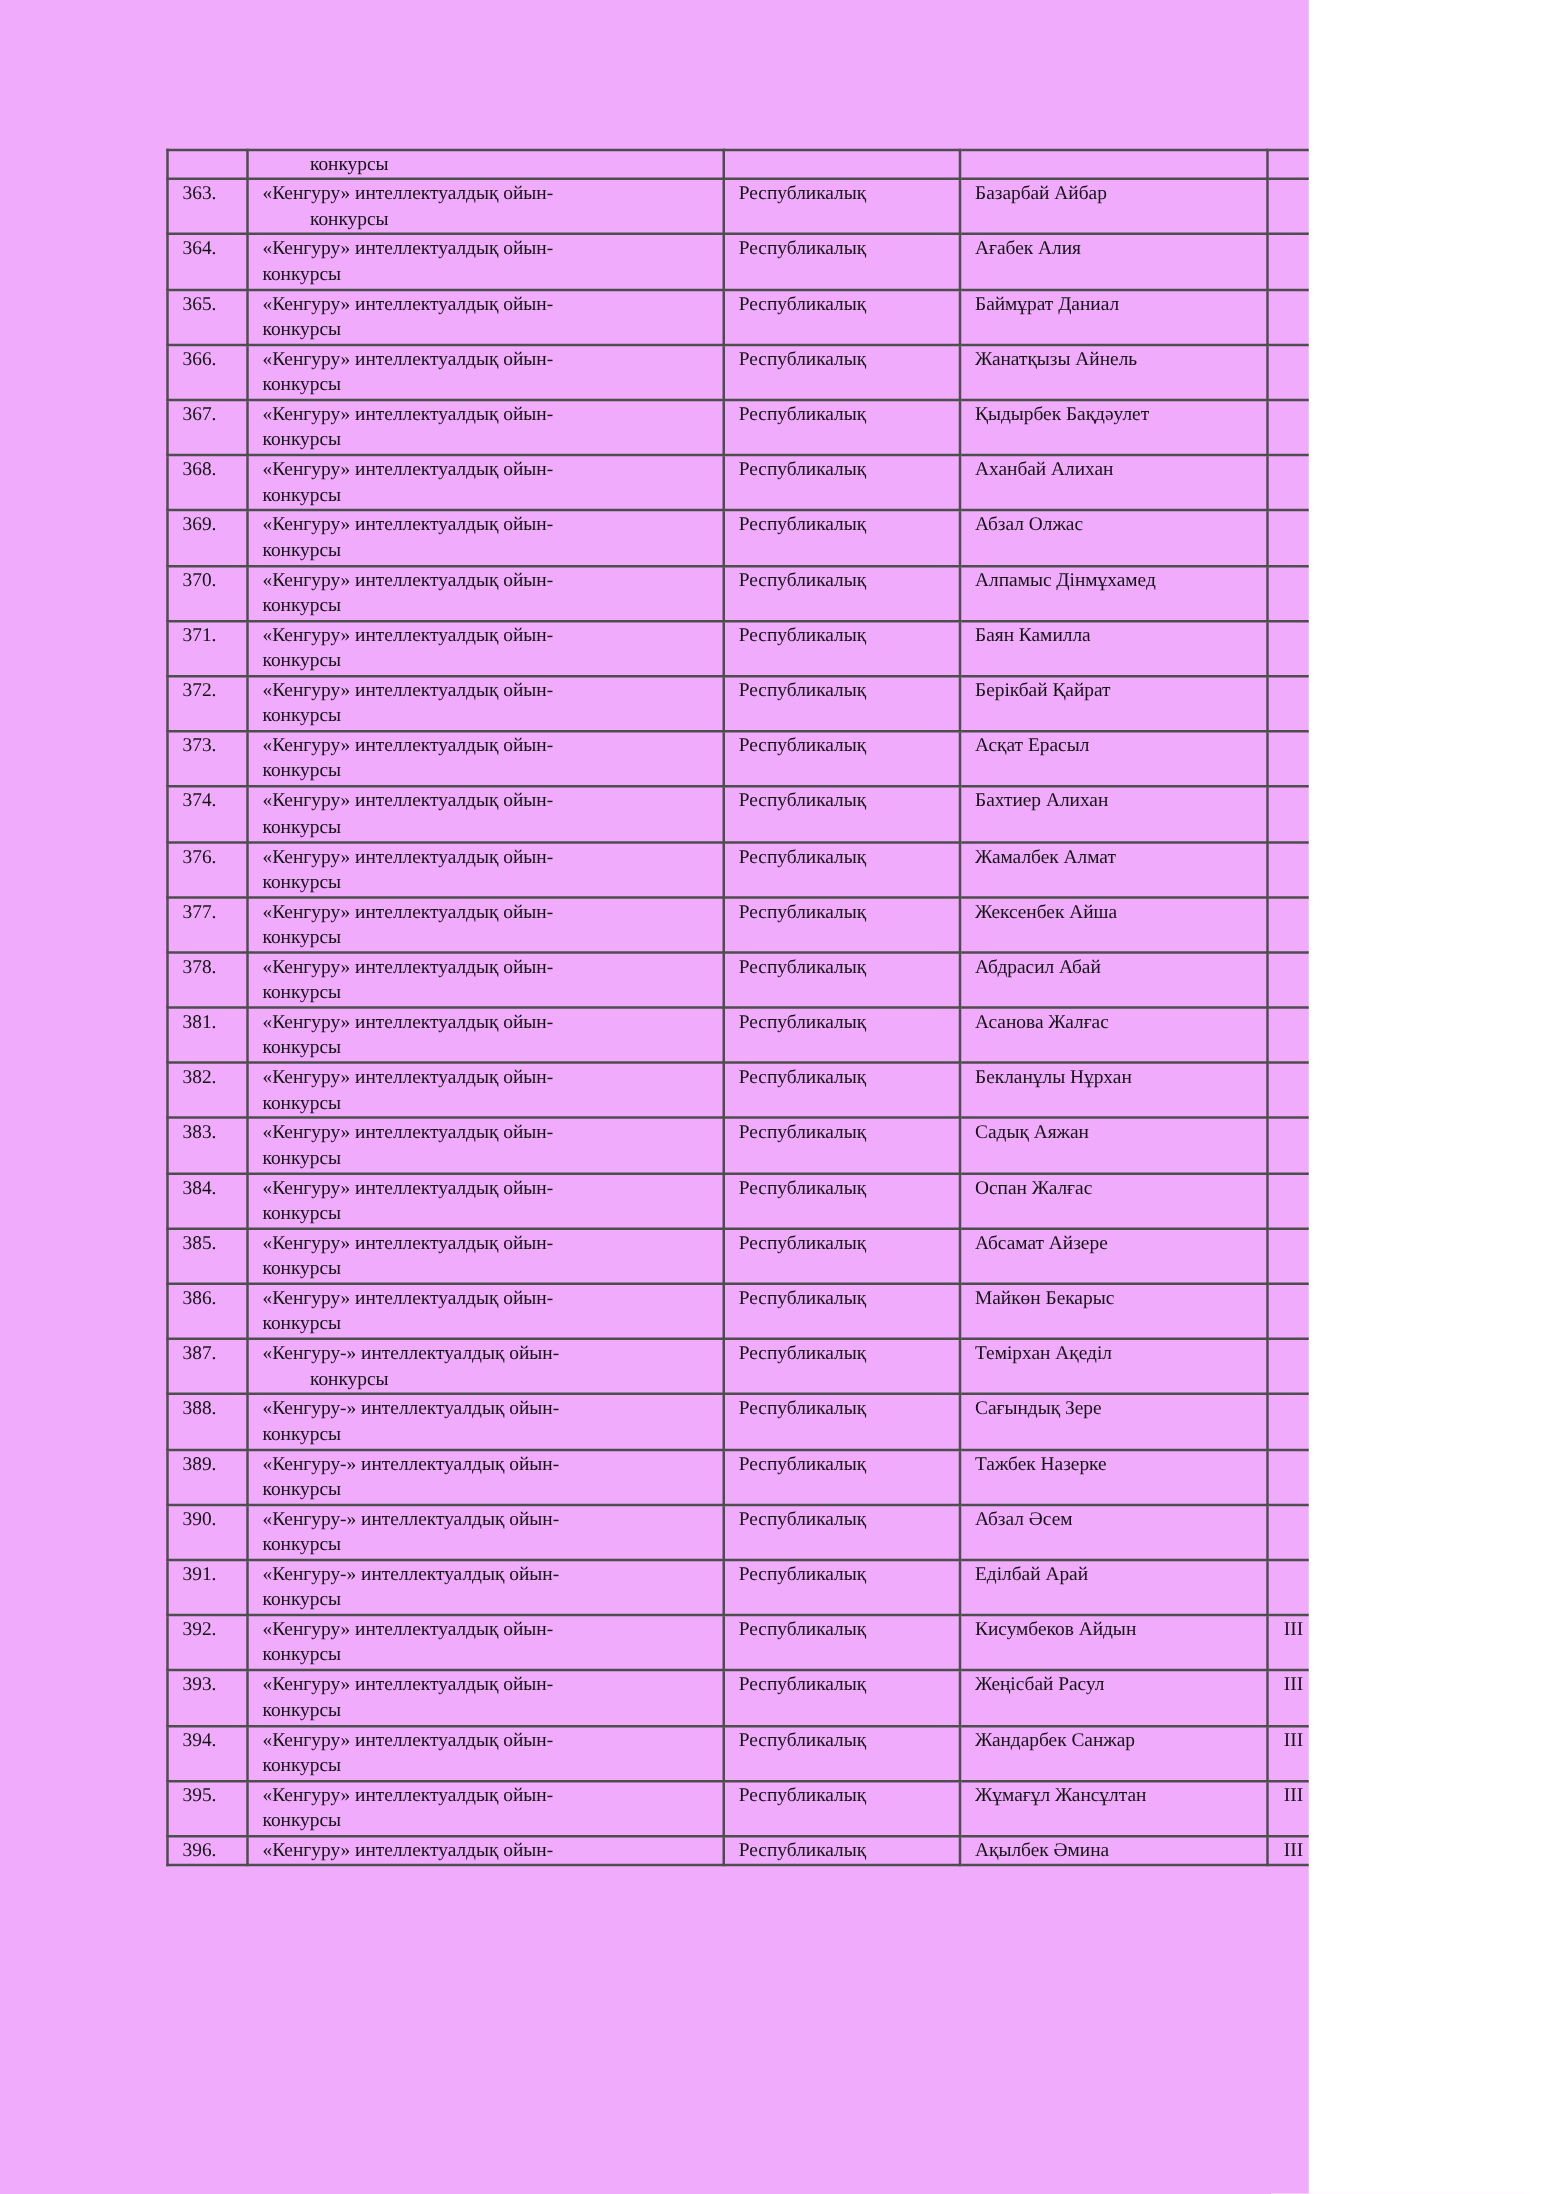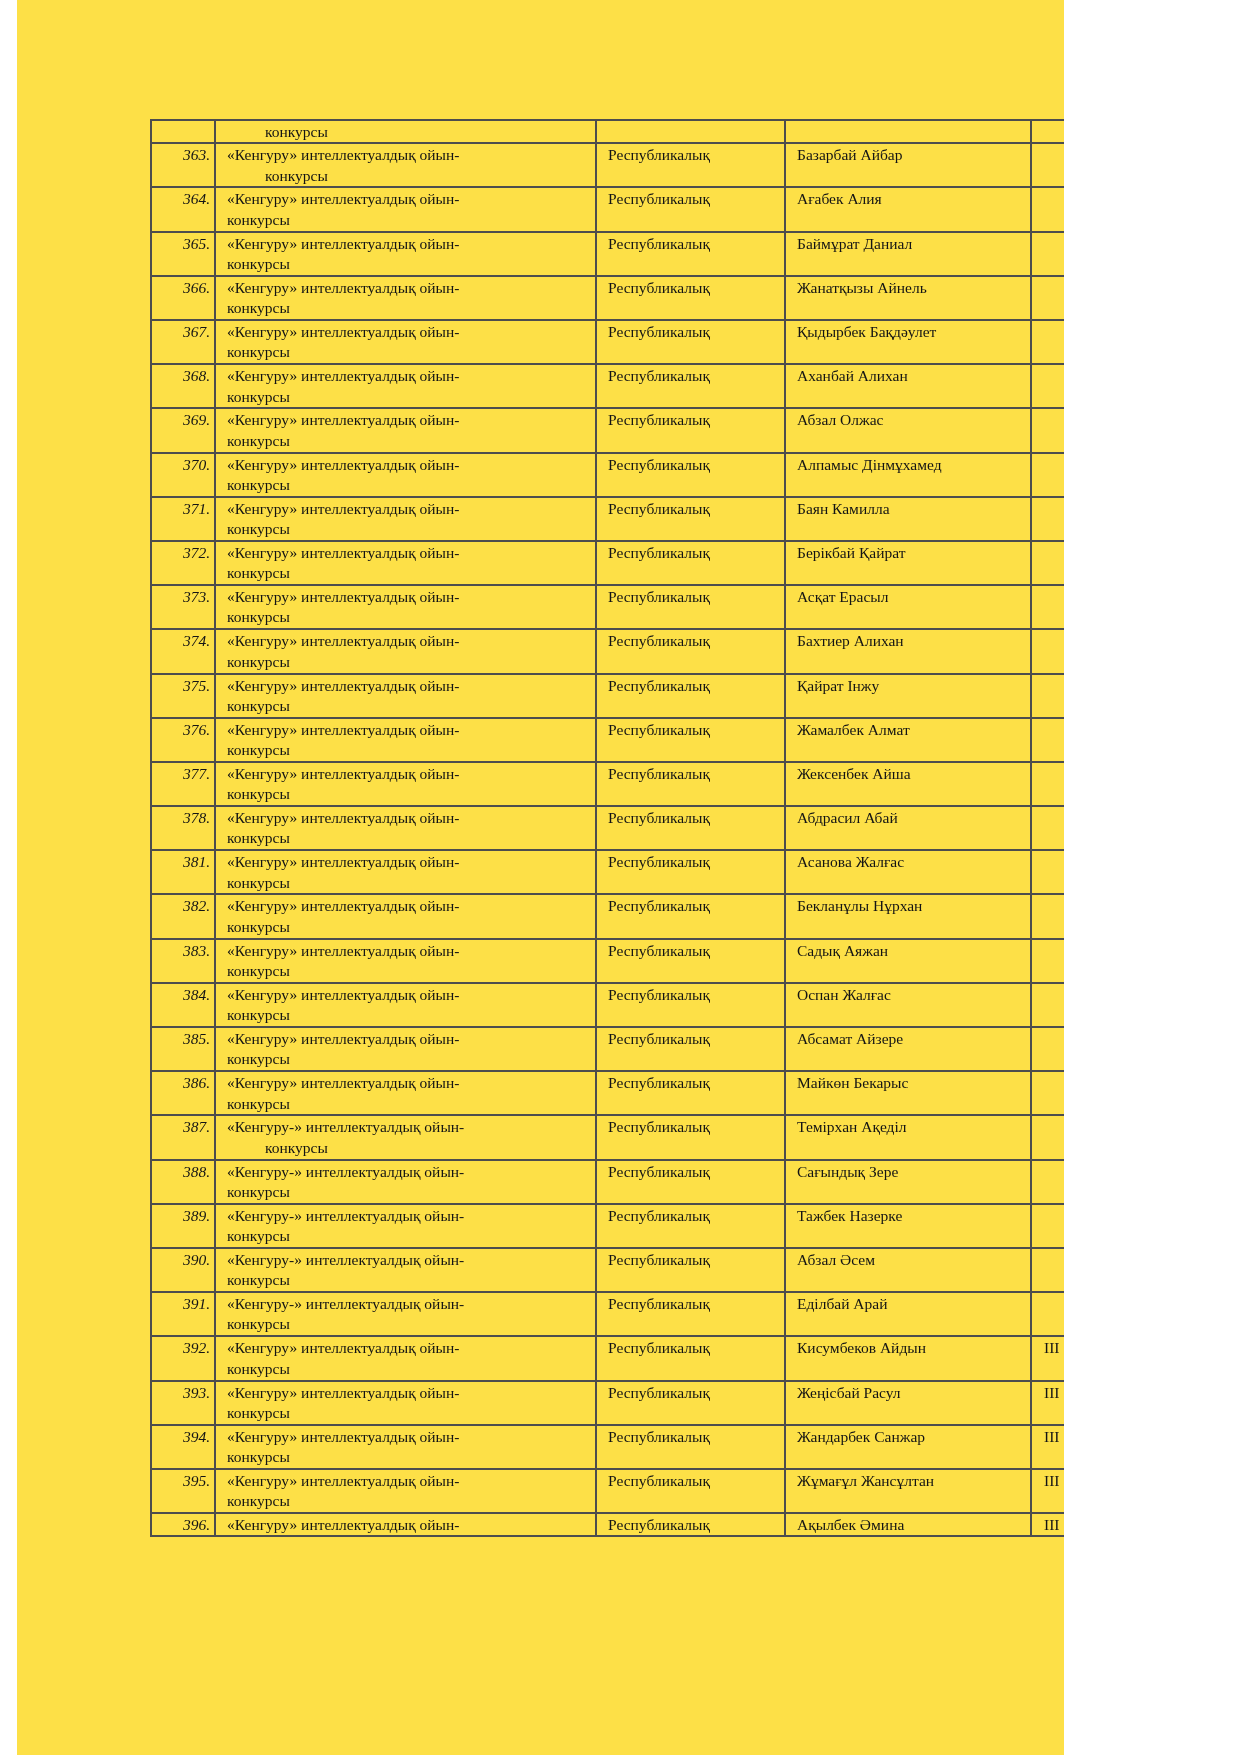--- a/index.html
+++ b/index.html
@@ -10,23 +10,22 @@
   body {
     width: 1241px;
     height: 1755px;
     font-family: "Liberation Serif", serif;
     color: #141414;
   }
   .sheet {
     position: relative;
     width: 1047px;
     height: 1755px;
-    background: #fde047;
+    background: #f0abfc;
     overflow: hidden;
-    margin-left: 17px;
   }
   table.awards {
     position: absolute;
     left: 133px;
     top: 119px;
     width: 1021px;
     border-collapse: collapse;
     table-layout: fixed;
   }
   table.awards td {
@@ -35,23 +34,22 @@
     font-size: 15.5px;
     line-height: 20.3px;
     padding: 1px 4px 0 11px;
     overflow: hidden;
     white-space: nowrap;
   }
   tr.carryover { height: 23px; }
   tr.regular   { height: 44.2px; }
   tr.last      { height: 22px; }
   td.num {
-    text-align: right;
+    text-align: left;
     padding: 1px 5px 0 2px;
-    font-style: italic;
   }
   td.place { padding-left: 4px; padding-right: 4px; }
   td.place.align-center { text-align: center; padding-right: 26px; }
   td.place.align-left   { text-align: left;  padding-left: 12px; }
   .comp-line { white-space: nowrap; }
   .comp-line.indent { padding-left: 38px; }
 </style>
 </head>
 <body>
 
@@ -188,30 +186,20 @@
     <td class="num">374.</td>
     <td class="comp">
             <div class="comp-line">«Кенгуру» интеллектуалдық ойын-</div>
             <div class="comp-line">конкурсы</div>
           </td>
     <td class="level">Республикалық</td>
     <td class="name">Бахтиер Алихан</td>
     <td class="place align-center">I</td>
   </tr>
         <tr class="regular">
-    <td class="num">375.</td>
-    <td class="comp">
-            <div class="comp-line">«Кенгуру» интеллектуалдық ойын-</div>
-            <div class="comp-line">конкурсы</div>
-          </td>
-    <td class="level">Республикалық</td>
-    <td class="name">Қайрат Інжу</td>
-    <td class="place align-center">I</td>
-  </tr>
-        <tr class="regular">
     <td class="num">376.</td>
     <td class="comp">
             <div class="comp-line">«Кенгуру» интеллектуалдық ойын-</div>
             <div class="comp-line">конкурсы</div>
           </td>
     <td class="level">Республикалық</td>
     <td class="name">Жамалбек Алмат</td>
     <td class="place align-center">I</td>
   </tr>
         <tr class="regular">

